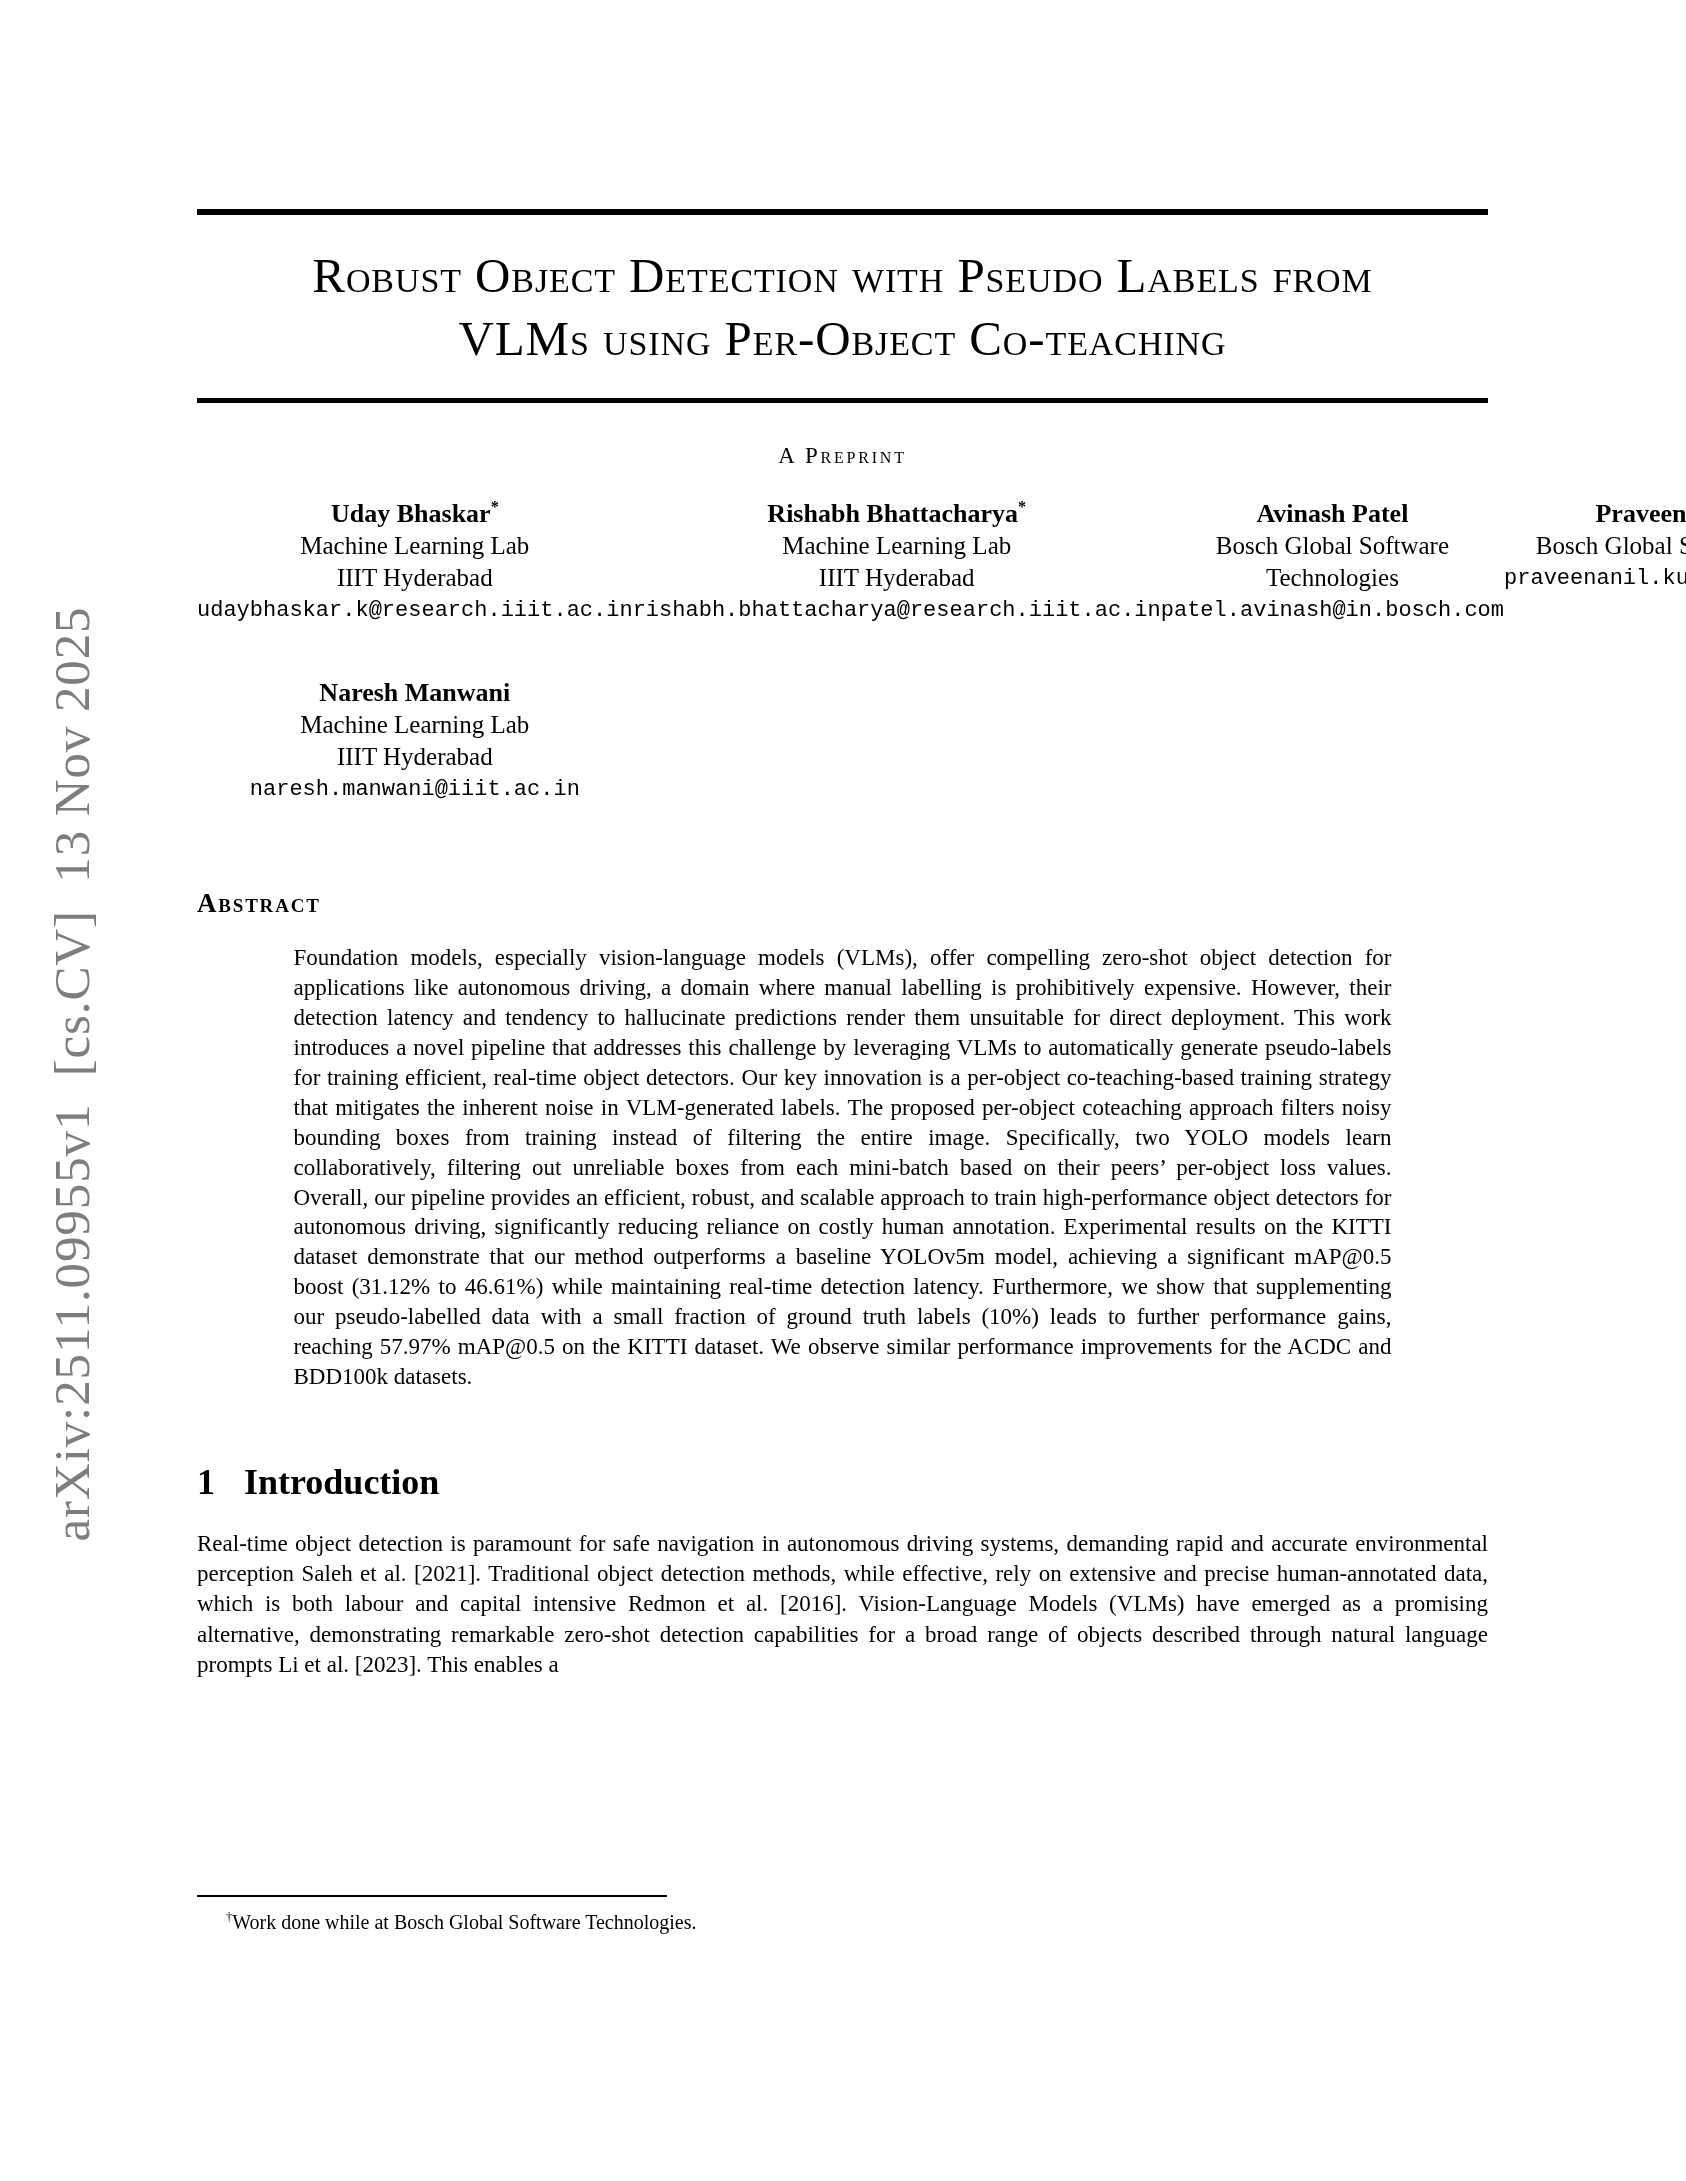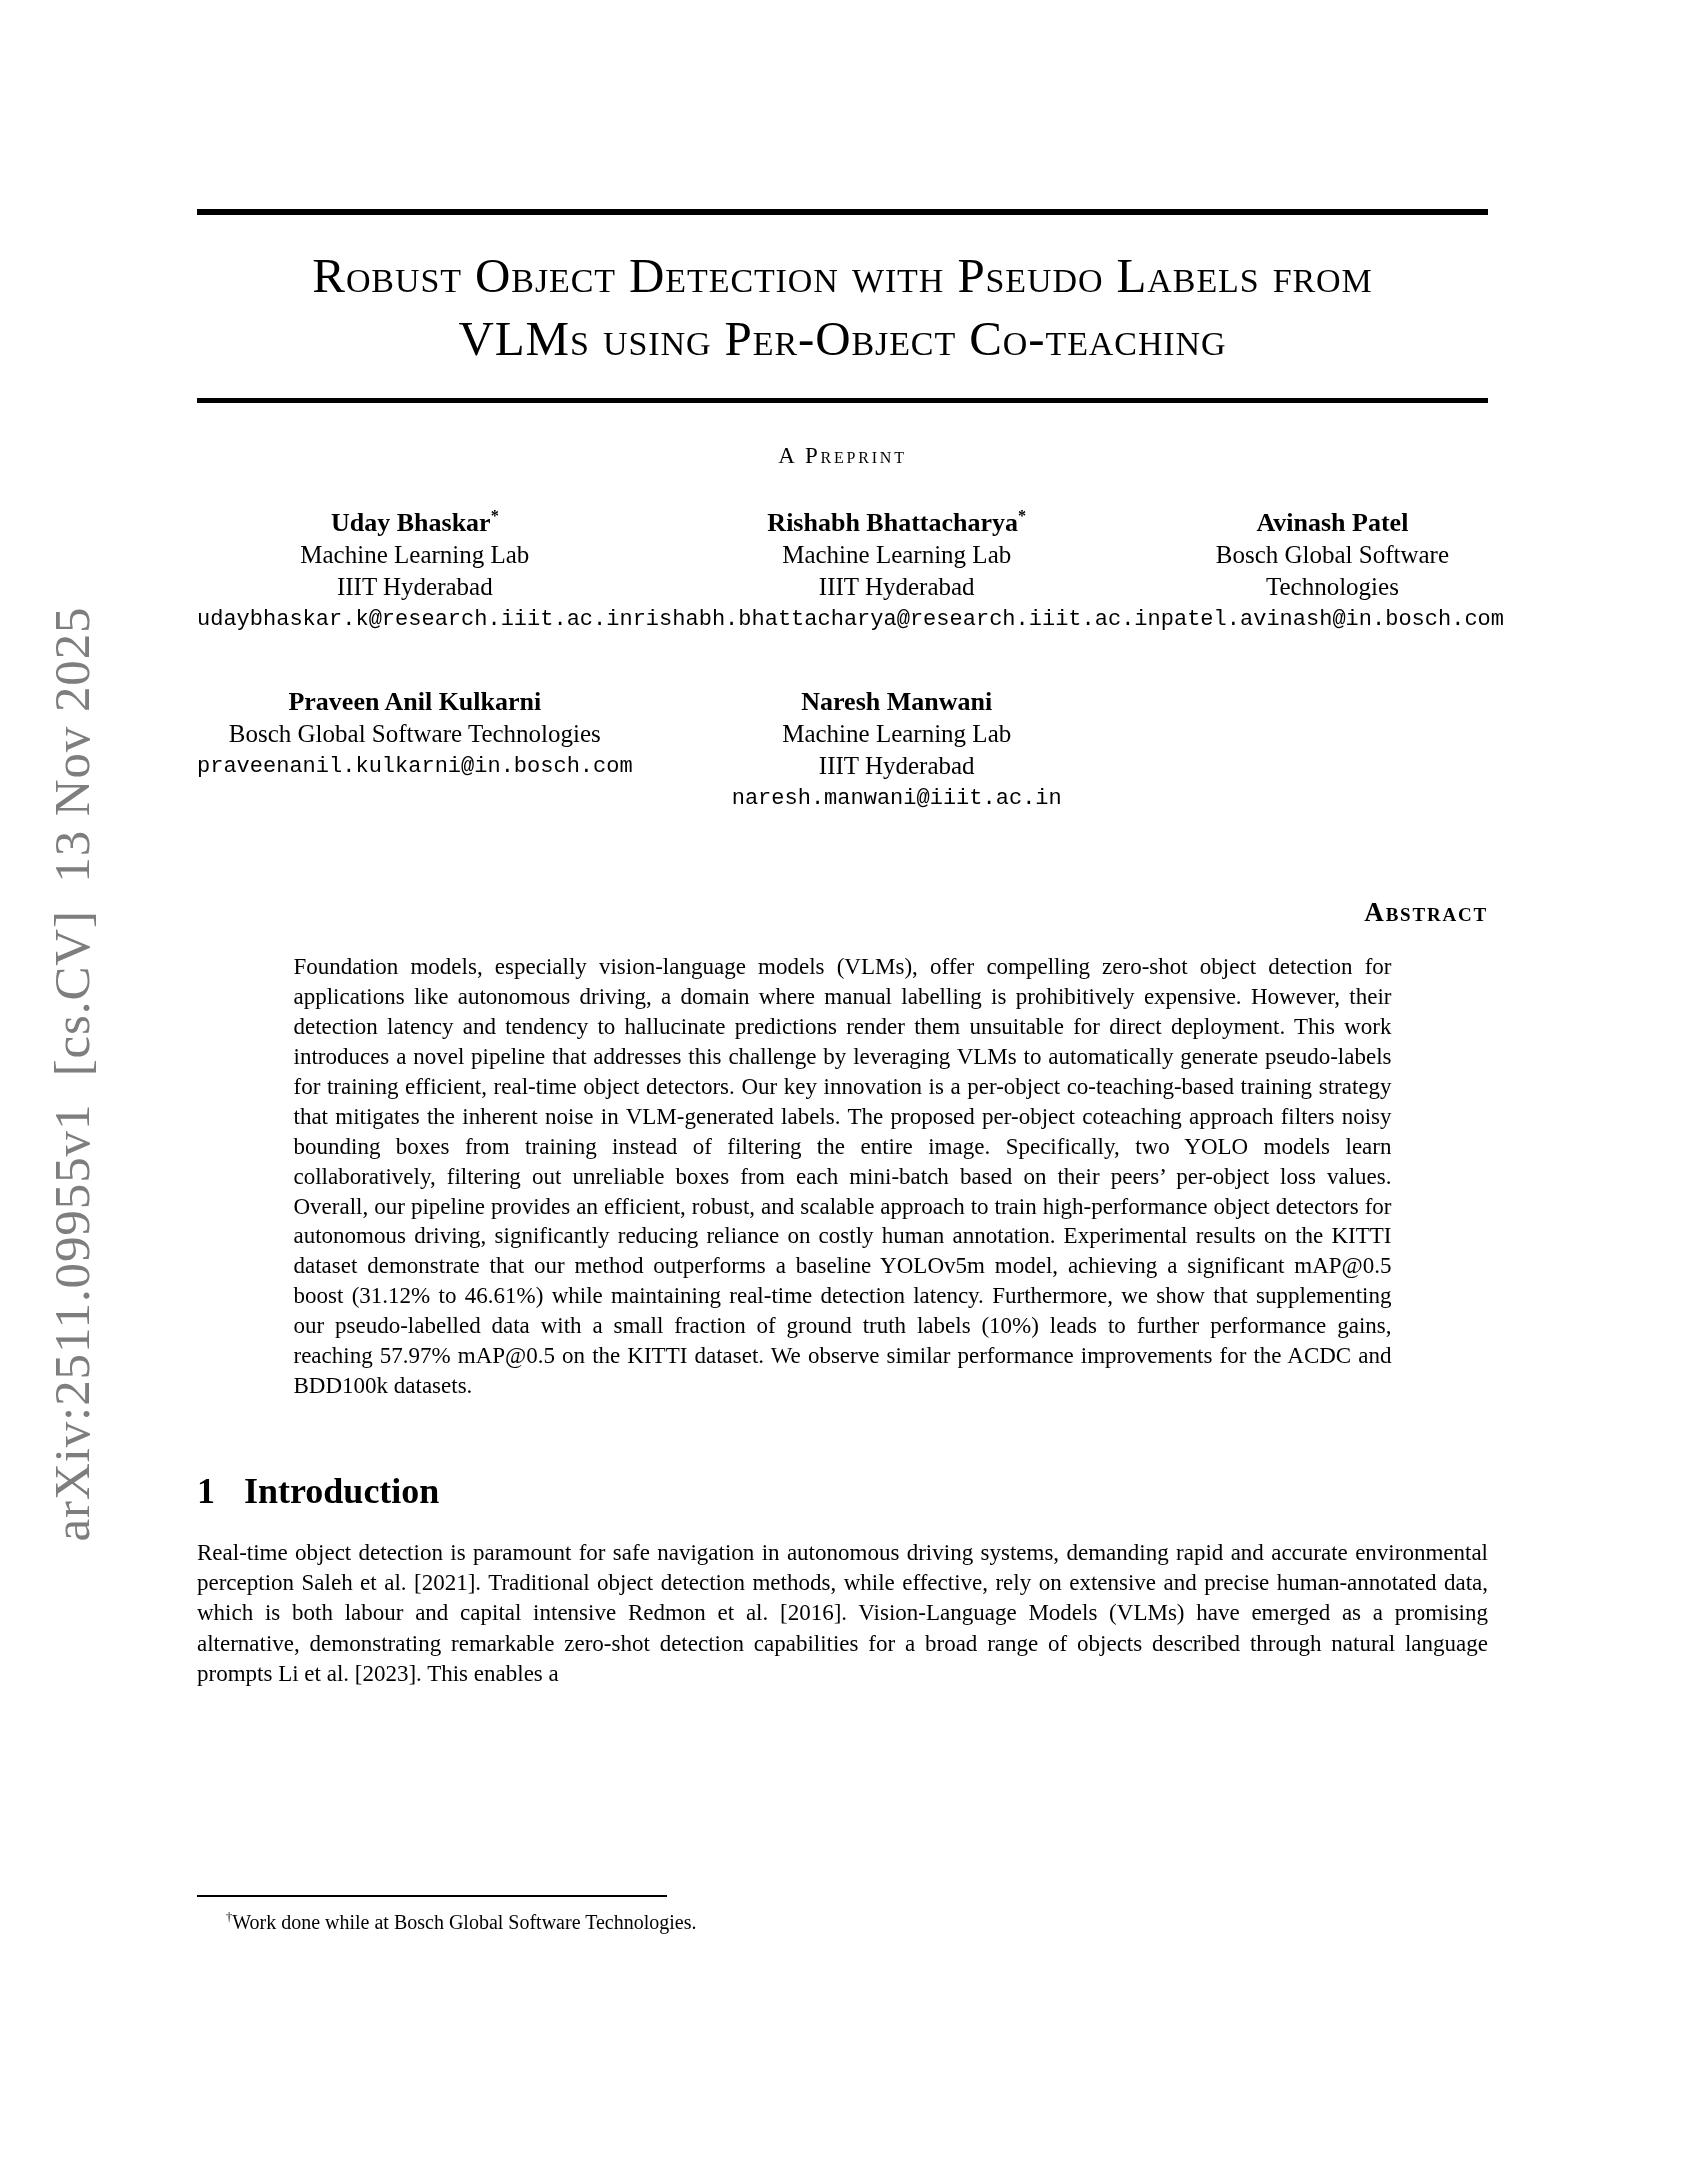--- a/index.html
+++ b/index.html
@@ -52,23 +52,23 @@
     letter-spacing: 0.9px;
   }
   .preprint {
     margin-top: 40px;
     text-align: center;
     font-variant: small-caps;
     font-size: 23px;
     letter-spacing: 2.8px;
   }
   .authors {
-    margin-top: 37px;
+    margin-top: 28px;
     display: grid;
-    grid-template-columns: 1fr 1fr 1fr;
+    grid-template-columns: 1fr 1fr 1fr 1fr;
     row-gap: 51px;
     text-align: center;
   }
   .author { line-height: 1.28; }
   .author .name {
     font-weight: bold;
     font-size: 26px;
   }
   .author .affil {
     font-size: 25px;
@@ -79,21 +79,21 @@
     font-size: 22px;
     margin-top: 2.8px;
   }
   sup {
     font-size: 0.62em;
     vertical-align: super;
     line-height: 0;
   }
   .abstract-head {
     margin-top: 84px;
-    text-align: right;
+    text-align: left;
     font-weight: bold;
     font-variant: small-caps;
     font-size: 27px;
     letter-spacing: 1.8px;
   }
   .abstract-body {
     width: 1098px;
     margin: 24px auto 0 auto;
     text-align: justify;
     font-size: 23px;

